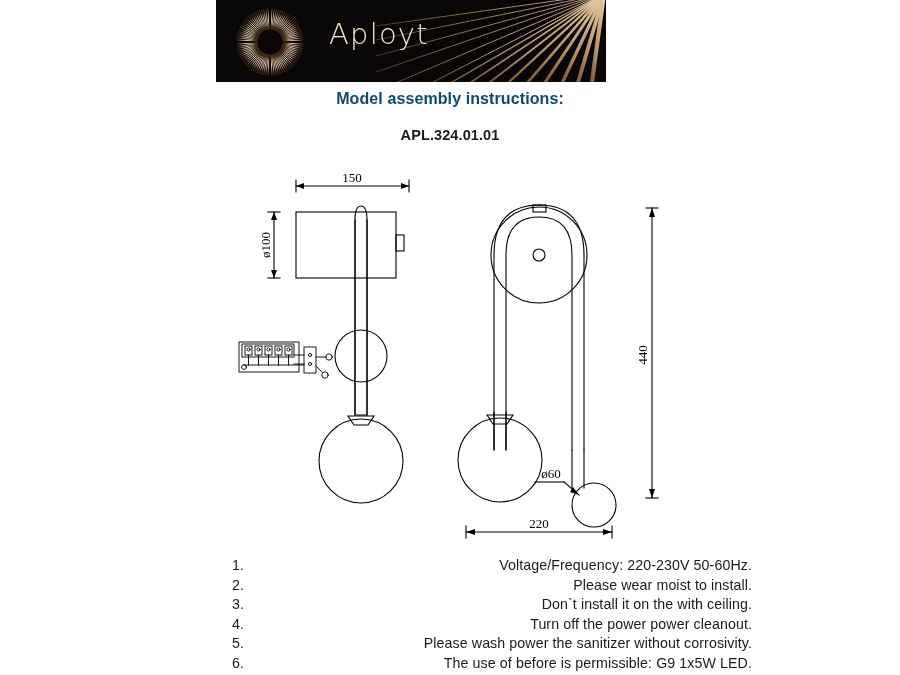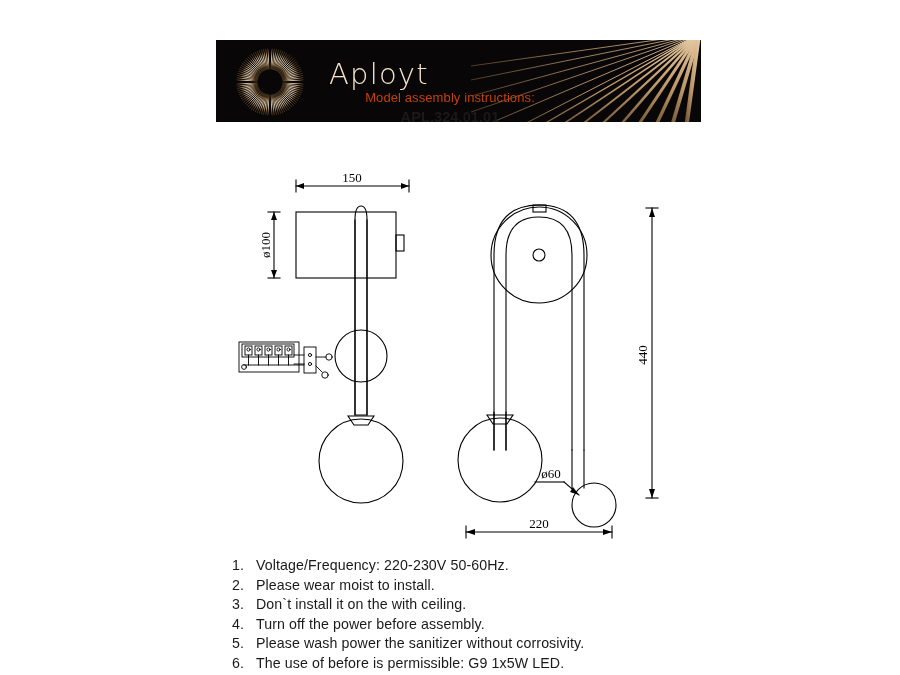--- a/index.html
+++ b/index.html
@@ -14,25 +14,24 @@
     overflow: hidden;
     font-family: "Liberation Sans", sans-serif;
     color: #1a1a1a;
   }
 
   
   #header-banner {
     position: absolute;
     left: 216px;
     top: 0px;
-    width: 485px;
+    width: 390px;
     height: 82px;
     background: #080606;
     overflow: hidden;
-    margin-top: 40px;
   }
   #header-rays {
     position: absolute;
     right: 0;
     top: 0;
     width: 230px;
     height: 82px;
     overflow: hidden;
   }
   #logo-mark {
@@ -55,27 +54,27 @@
 
   
   #title-block {
     position: absolute;
     left: 0;
     top: 90px;
     width: 900px;
     text-align: center;
   }
   #doc-title {
-    font-size: 13px;
-    font-weight: normal;
-    color: #c2410c;
+    font-size: 16px;
+    font-weight: bold;
+    color: #0c4a6e;
     letter-spacing: 0.1px;
   }
   #doc-model {
-    margin-top: 4px;
+    margin-top: 19px;
     font-size: 14.5px;
     font-weight: bold;
     color: #1a1a1a;
     letter-spacing: 0.1px;
   }
 
   
   #drawing-area {
     position: absolute;
     left: 4px;
@@ -97,21 +96,21 @@
     align-items: baseline;
     font-size: 14.2px;
     line-height: 19.5px;
     color: #1a1a1a;
     letter-spacing: 0.1px;
   }
   .instruction-num {
     width: 24px;
     flex: none;
   }
-  .instruction-text { flex: 1; }
+  .instruction-text { flex: 1; text-align: right; }
 </style>
 </head>
 <body>
 
 <div id="header-banner">
 
   <div id="header-rays">
     <svg width="230" height="82" viewBox="0 0 230 82" xmlns="http://www.w3.org/2000/svg">
       <defs>
         <linearGradient id="rayGrad" x1="1" y1="0" x2="0" y2="1">
@@ -397,21 +396,21 @@
   <div class="instruction-row">
     <span class="instruction-num">2.</span>
     <span class="instruction-text">Please wear moist to install.</span>
   </div>
   <div class="instruction-row">
     <span class="instruction-num">3.</span>
     <span class="instruction-text">Don`t install it on the with ceiling.</span>
   </div>
   <div class="instruction-row">
     <span class="instruction-num">4.</span>
-    <span class="instruction-text">Turn off the power before assembly.</span>
+    <span class="instruction-text">Turn off the power power cleanout.</span>
   </div>
   <div class="instruction-row">
     <span class="instruction-num">5.</span>
     <span class="instruction-text">Please wash power the sanitizer without corrosivity.</span>
   </div>
   <div class="instruction-row">
     <span class="instruction-num">6.</span>
     <span class="instruction-text">The use of before is permissible: G9 1x5W LED.</span>
   </div>
 </div>

